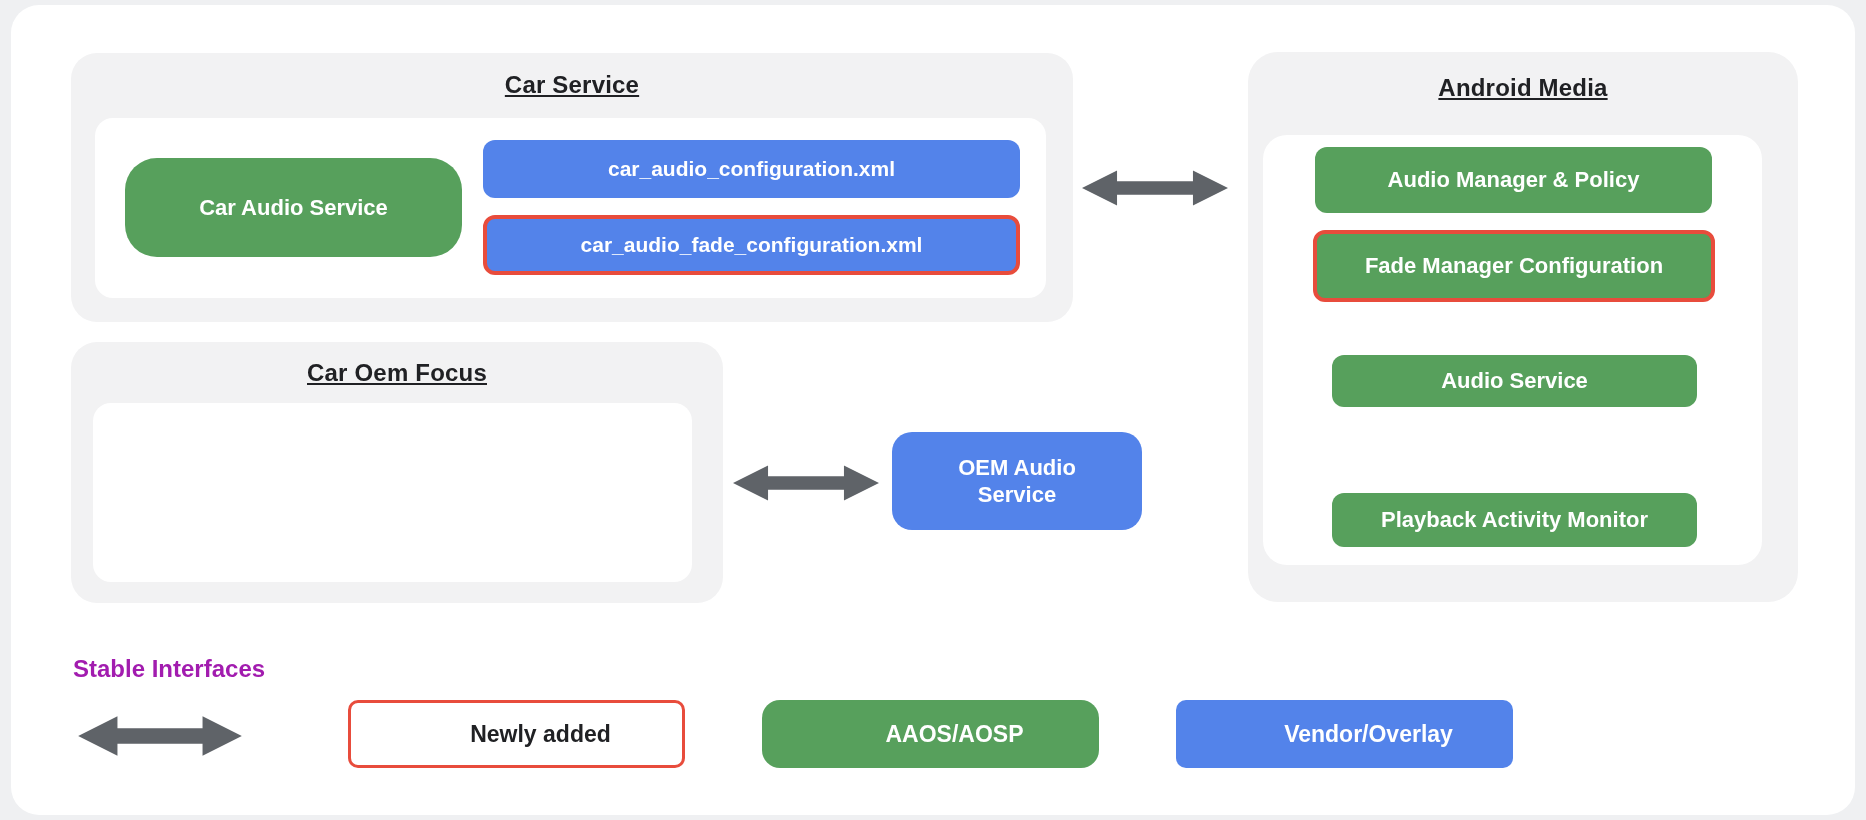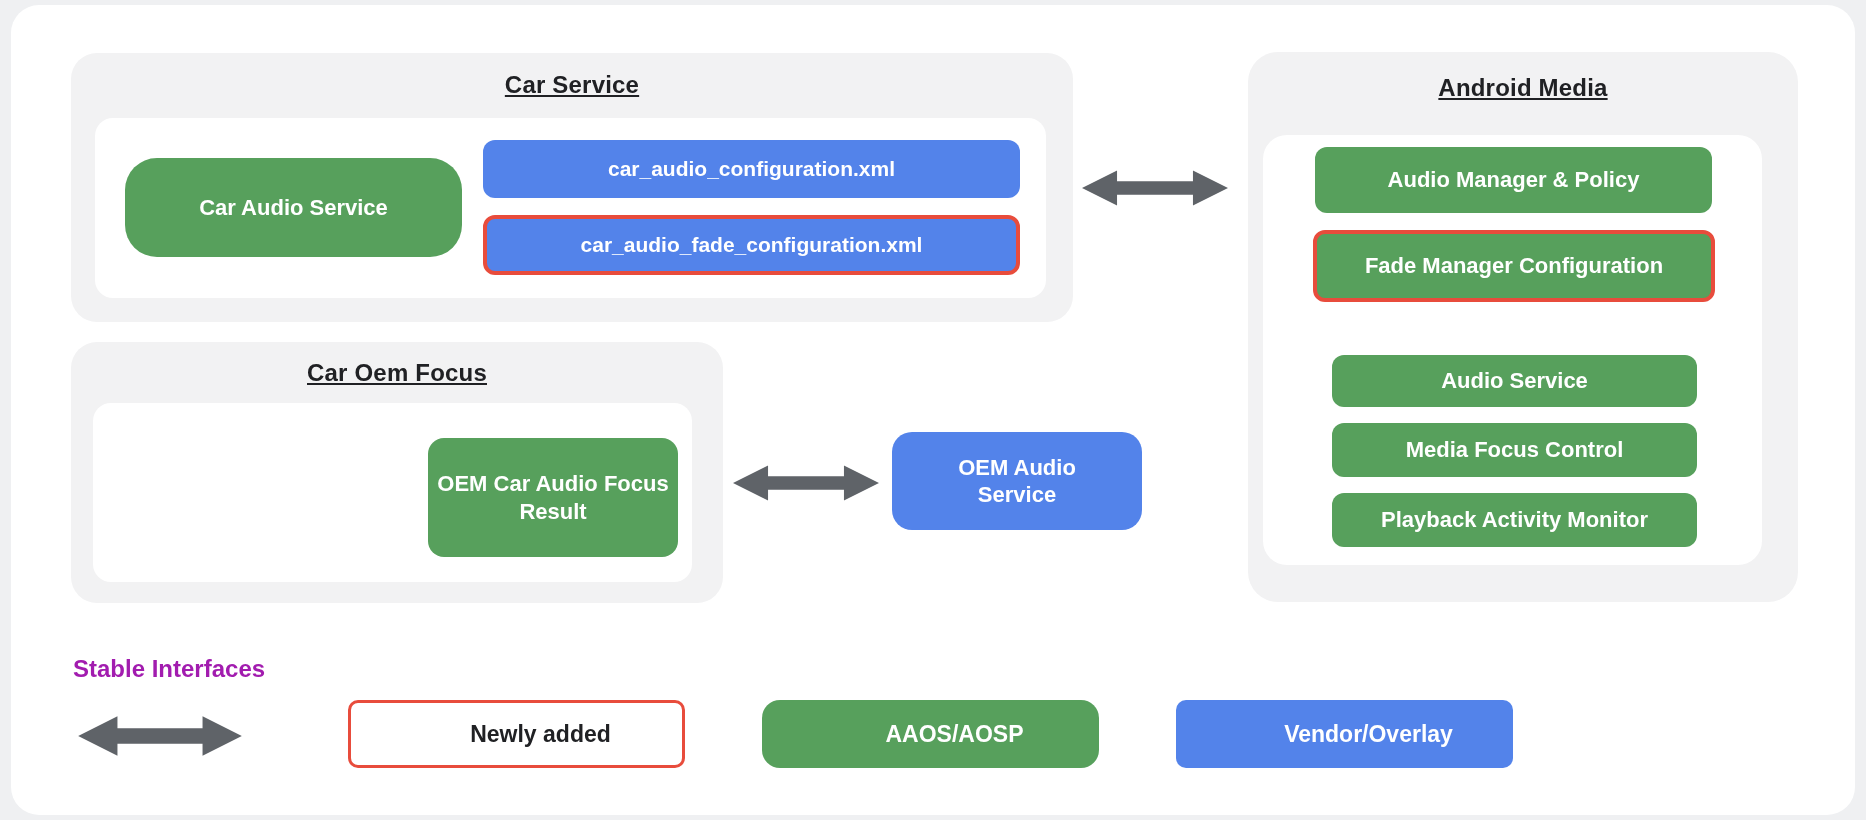--- a/index.html
+++ b/index.html
@@ -66,31 +66,27 @@
   <svg class="arrow" style="left:1082px; top:166px;" width="146" height="44" viewBox="0 0 150 44">
     <polygon points="0,22 36,4 36,15 114,15 114,4 150,22 114,40 114,29 36,29 36,40" fill="#5f6368"></polygon>
   </svg>
 
   <div class="group" style="left:1248px; top:52px; width:550px; height:550px; border-radius:30px;">
     <div class="group-title" style="top:22px;">Android Media</div>
     <div class="panel" style="left:15px; top:83px; width:499px; height:430px; border-radius:24px;">
       <div class="node green r12 fs22" style="left:52px; top:12px; width:397px; height:66px;">Audio Manager &amp; Policy</div>
       <div class="node green r12 fs22 red-border" style="left:50px; top:95px; width:402px; height:72px;">Fade Manager Configuration</div>
       <div class="node green r12 fs22" style="left:69px; top:220px; width:365px; height:52px;">Audio Service</div>
-      <div class="node green r12 fs22" style="left:69px; top:288px; width:365px; height:54px;">Media Focus Control</div>
       <div class="node green r12 fs22" style="left:69px; top:358px; width:365px; height:54px;">Playback Activity Monitor</div>
     </div>
   </div>
 
   <div class="group" style="left:71px; top:342px; width:652px; height:261px;">
     <div class="group-title" style="top:17px;">Car Oem Focus</div>
     <div class="panel" style="left:22px; top:61px; width:599px; height:179px; border-radius:18px;">
-      <div class="node green r16 fs22" style="left:335px; top:35px; width:250px; height:119px;">
-        <span class="wrap-230">OEM Car Audio Focus Result</span>
-      </div>
     </div>
   </div>
 
   <svg class="arrow" style="left:733px; top:461px;" width="146" height="44" viewBox="0 0 150 44">
     <polygon points="0,22 36,4 36,15 114,15 114,4 150,22 114,40 114,29 36,29 36,40" fill="#5f6368"></polygon>
   </svg>
 
   <div class="node blue r20 fs22" style="left:892px; top:432px; width:250px; height:98px;">
     <span class="wrap-150">OEM Audio Service</span>
   </div>

